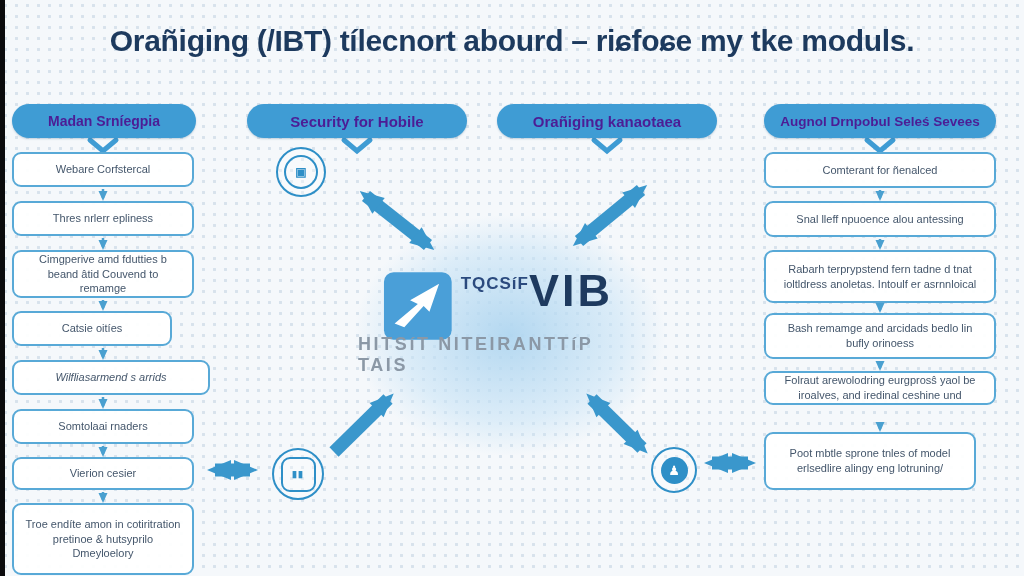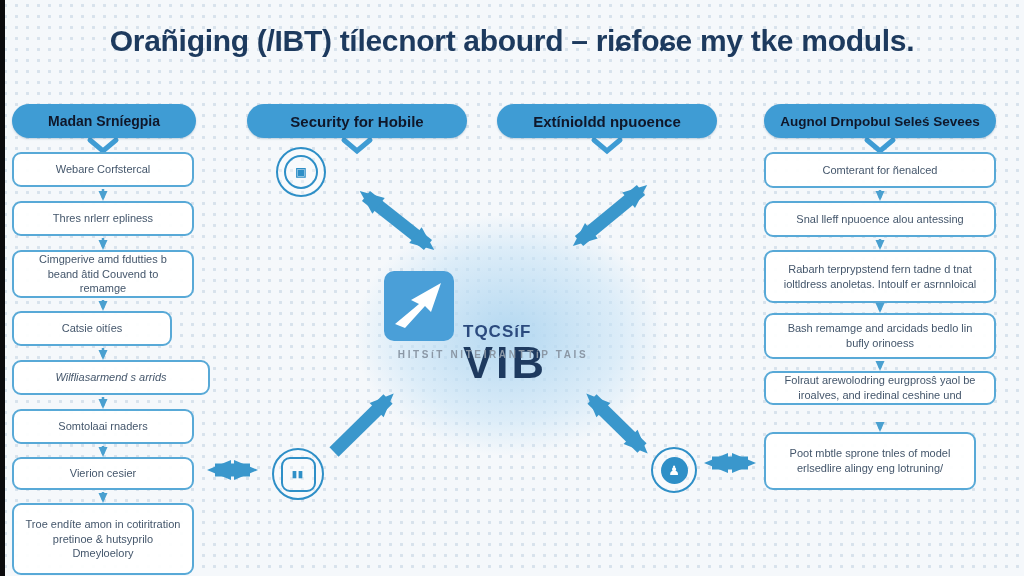--- a/index.html
+++ b/index.html
@@ -13,21 +13,21 @@
   .edge-bar{position:absolute;left:0;top:0;width:5px;height:576px;background:#0b0b0d;z-index:9;}
   .glow{
     position:absolute;left:310px;top:180px;width:400px;height:310px;z-index:1;
     background:radial-gradient(closest-side, rgba(176,214,240,0.95), rgba(199,227,246,0.55) 55%, rgba(220,238,250,0) 78%);
   }
   .page-title{
     position:absolute;left:40px;top:24px;width:944px;z-index:3;
     text-align:center;font-size:30px;font-weight:700;color:#1d3a5e;letter-spacing:-0.3px;
   }
   .pill{
-    position:absolute;z-index:4;border-radius:17px;background:#3f9cd4;color:#0f172a;
+    position:absolute;z-index:4;border-radius:17px;background:#3f9cd4;color:#4c1d95;
     display:flex;align-items:center;justify-content:center;text-align:center;
     font-weight:700;box-shadow:0 1px 2px rgba(40,90,130,0.25);
   }
   .box{
     position:absolute;z-index:4;background:rgba(255,255,255,0.94);
     border:2px solid #58a9d7;border-radius:9px;color:#44566b;
     display:flex;align-items:center;justify-content:center;text-align:center;
     font-size:11px;line-height:1.35;padding:4px 9px;box-sizing:border-box;
   }
   .ring{
@@ -36,41 +36,41 @@
   }
   .ring-inner{
     border:2px solid #2e8fc7;border-radius:50%;
     display:flex;align-items:center;justify-content:center;
   }
   .ring-glyph{color:#2e8fc7;font-weight:700;}
   .disc{background:#2e8fc7;border-radius:50%;display:flex;align-items:center;justify-content:center;color:#fff;}
   .arrows-svg{position:absolute;left:0;top:0;z-index:2;}
   .logo-wrap{position:absolute;left:383px;top:270px;width:230px;z-index:5;}
   .logo-row{display:flex;align-items:flex-start;}
-  .logo-text-col{margin-left:8px;display:flex;flex-direction:column;margin-top:48px;}
+  .logo-text-col{margin-left:8px;display:flex;}
   .logo-top{font-size:17px;font-weight:700;color:#2b4a7e;letter-spacing:1px;margin-top:4px;}
   .logo-main{font-size:45px;font-weight:800;color:#1e3a5f;letter-spacing:3px;line-height:0.95;}
   .tagline{
-    position:absolute;left:358px;top:349px;width:270px;z-index:5;text-align:center;
-    font-size:10px;font-weight:600;letter-spacing:2.6px;color:#8b98a6;
+    position:absolute;left:358px;top:334px;width:270px;z-index:5;text-align:left;
+    font-size:18px;font-weight:600;letter-spacing:2.6px;color:#8b98a6;
   }
 </style>
 </head>
 <body>
 
 <div id="stage">
 
   <div class="edge-bar"></div>
   <div class="glow"></div>
 
   <div class="page-title">Orañiging (/IBT) tílecnort abourd – riɕfoɕe my tke moduls.</div>
 
   <div class="pill" style="left:12px;top:104px;width:184px;height:34px;font-size:14px;">Madan Srníegpia</div>
   <div class="pill" style="left:247px;top:104px;width:220px;height:34px;font-size:15px;">Security for Hobile</div>
-  <div class="pill" style="left:497px;top:104px;width:220px;height:34px;font-size:15px;">Extínioldd npuoence</div>
+  <div class="pill" style="left:497px;top:104px;width:220px;height:34px;font-size:15px;">Orañiging kanaotaea</div>
   <div class="pill" style="left:764px;top:104px;width:232px;height:34px;font-size:13.5px;">Augnol Drnpobul Seleś Sevees</div>
 
   <div class="box" style="left:12px;top:152px;width:182px;height:35px;">Webare Corfstercal</div>
   <div class="box" style="left:12px;top:201px;width:182px;height:35px;">Thres nrlerr epliness</div>
   <div class="box" style="left:12px;top:250px;width:182px;height:48px;">Cimgperive amd fdutties b beand âtid Couvend to remamge</div>
   <div class="box" style="left:12px;top:311px;width:160px;height:35px;">Catsie oitíes</div>
   <div class="box" style="left:12px;top:360px;width:198px;height:35px;font-style:italic;">Wilfliasarmend s arrids</div>
   <div class="box" style="left:12px;top:409px;width:182px;height:35px;">Somtolaai rnaders</div>
   <div class="box" style="left:12px;top:457px;width:182px;height:33px;">Vierion cesier</div>
   <div class="box" style="left:12px;top:503px;width:182px;height:72px;">Troe endíte amon in cotiritration pretinoe &amp; hutsyprilo Dmeyloelory</div>

